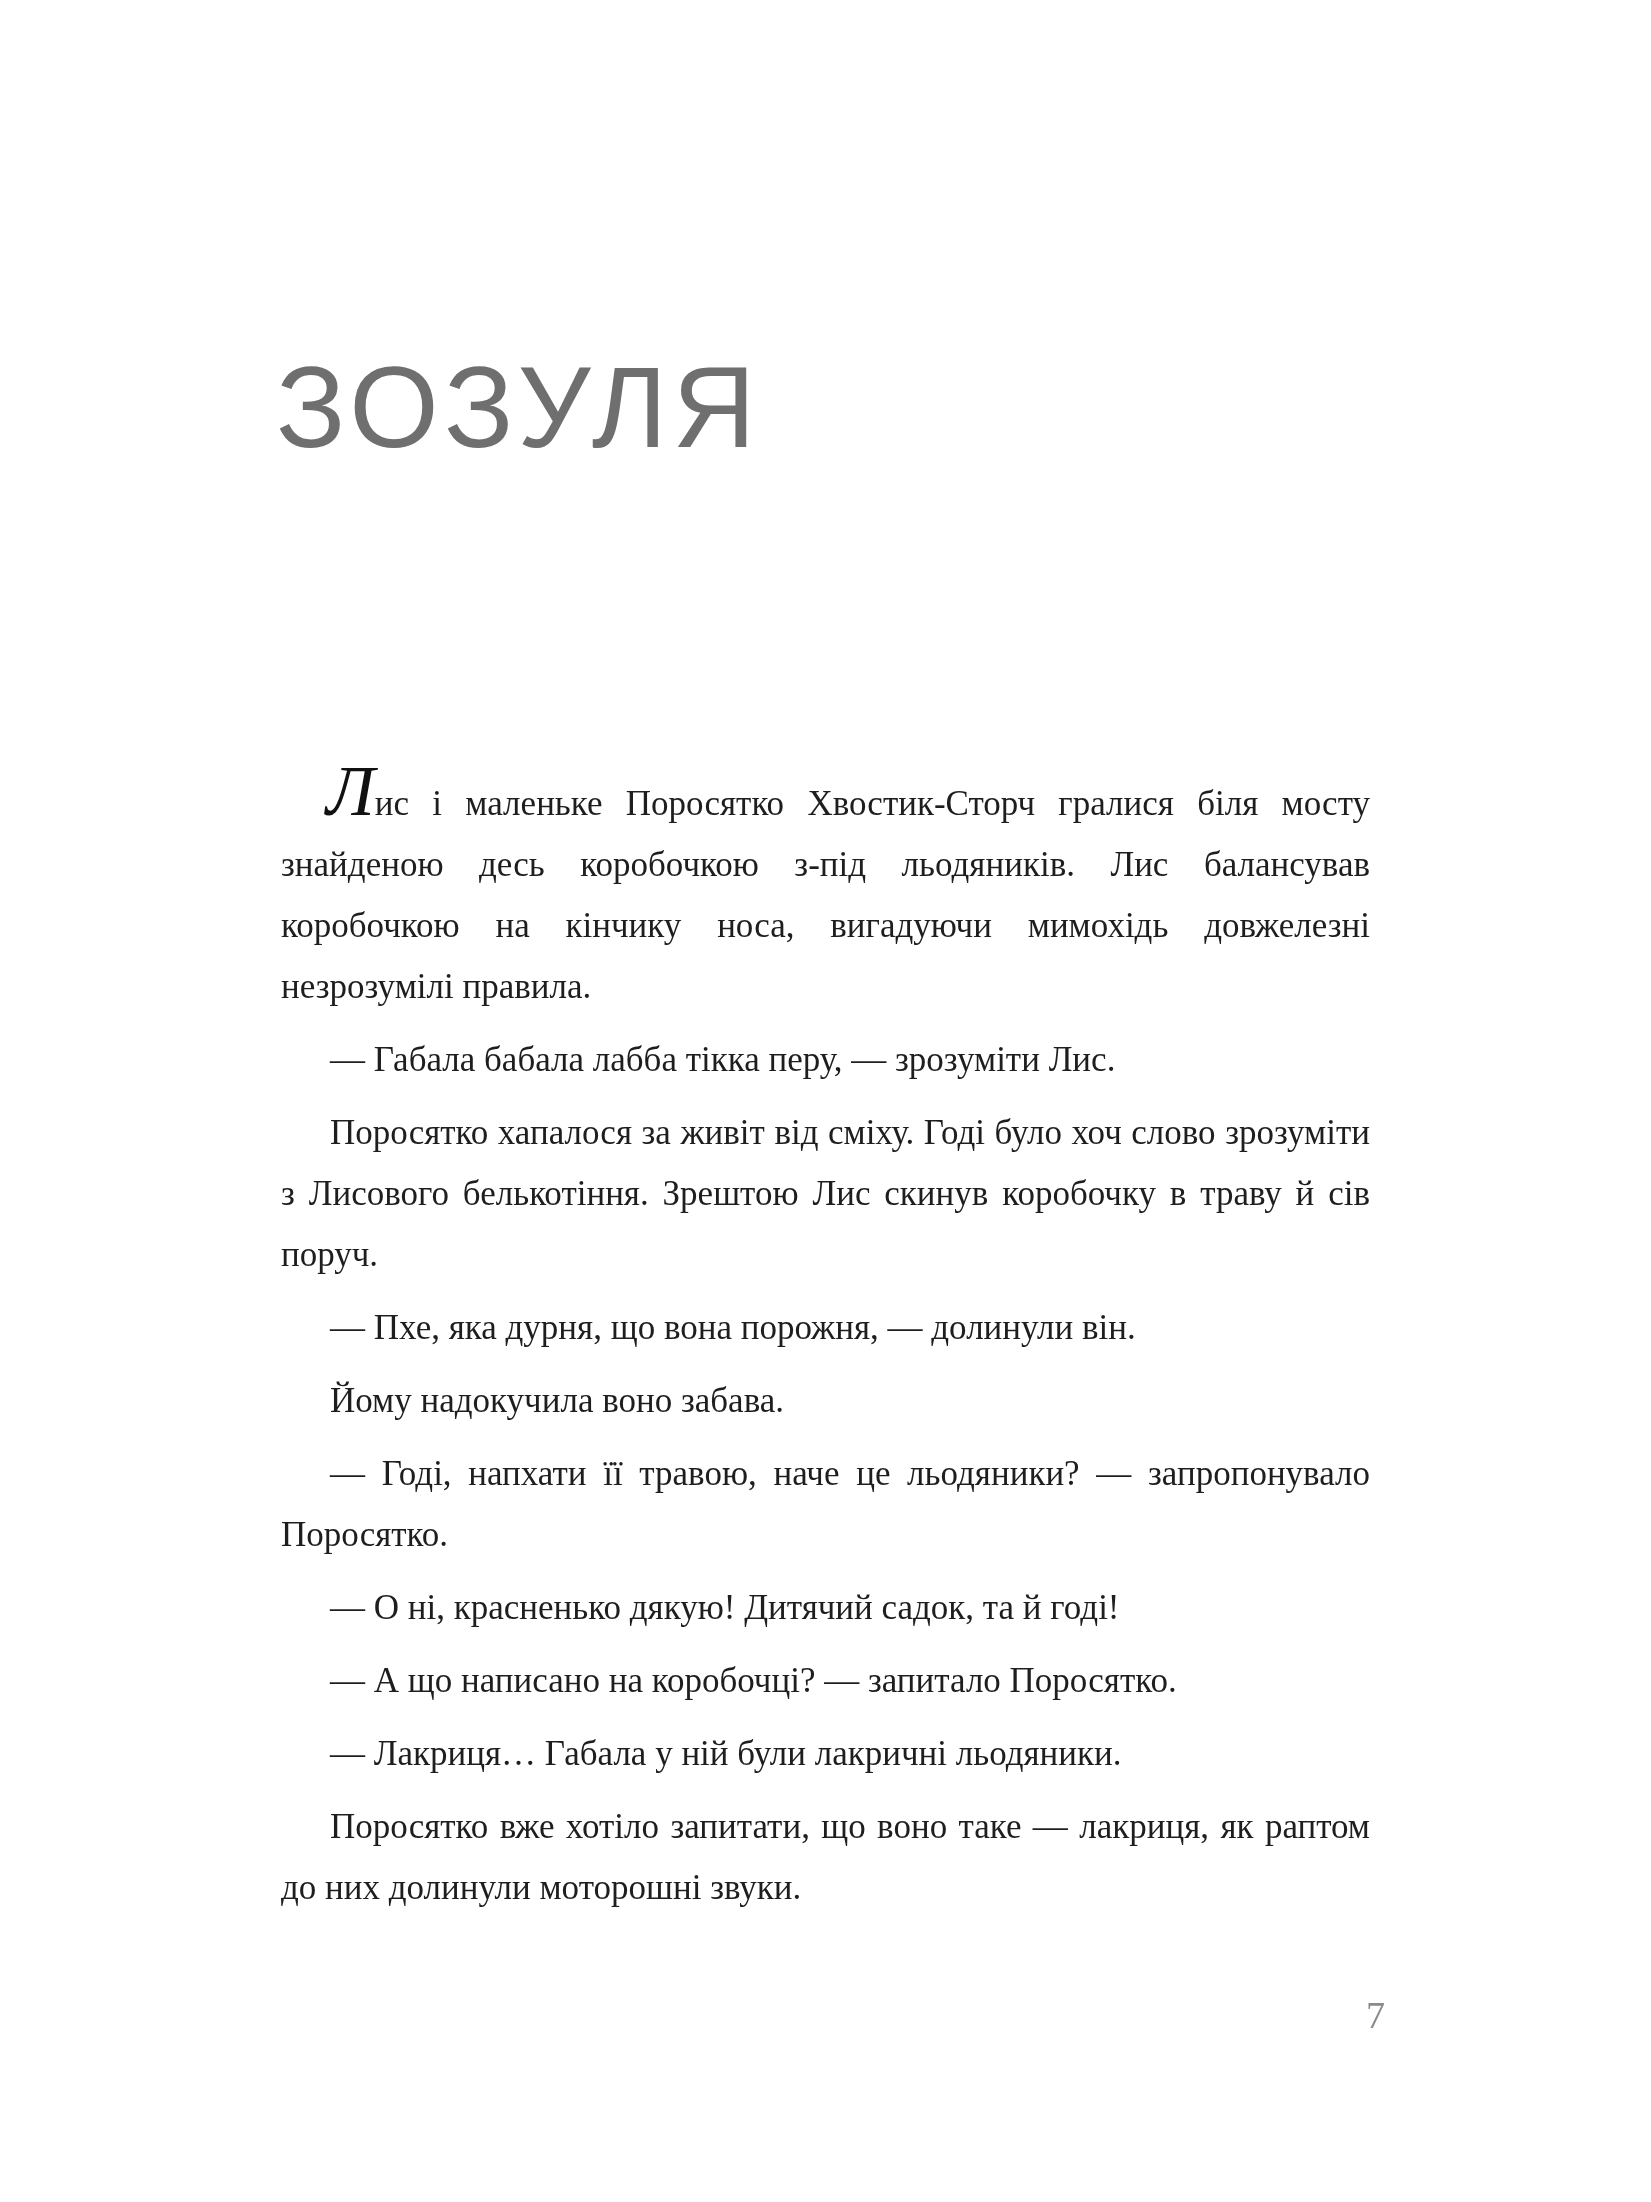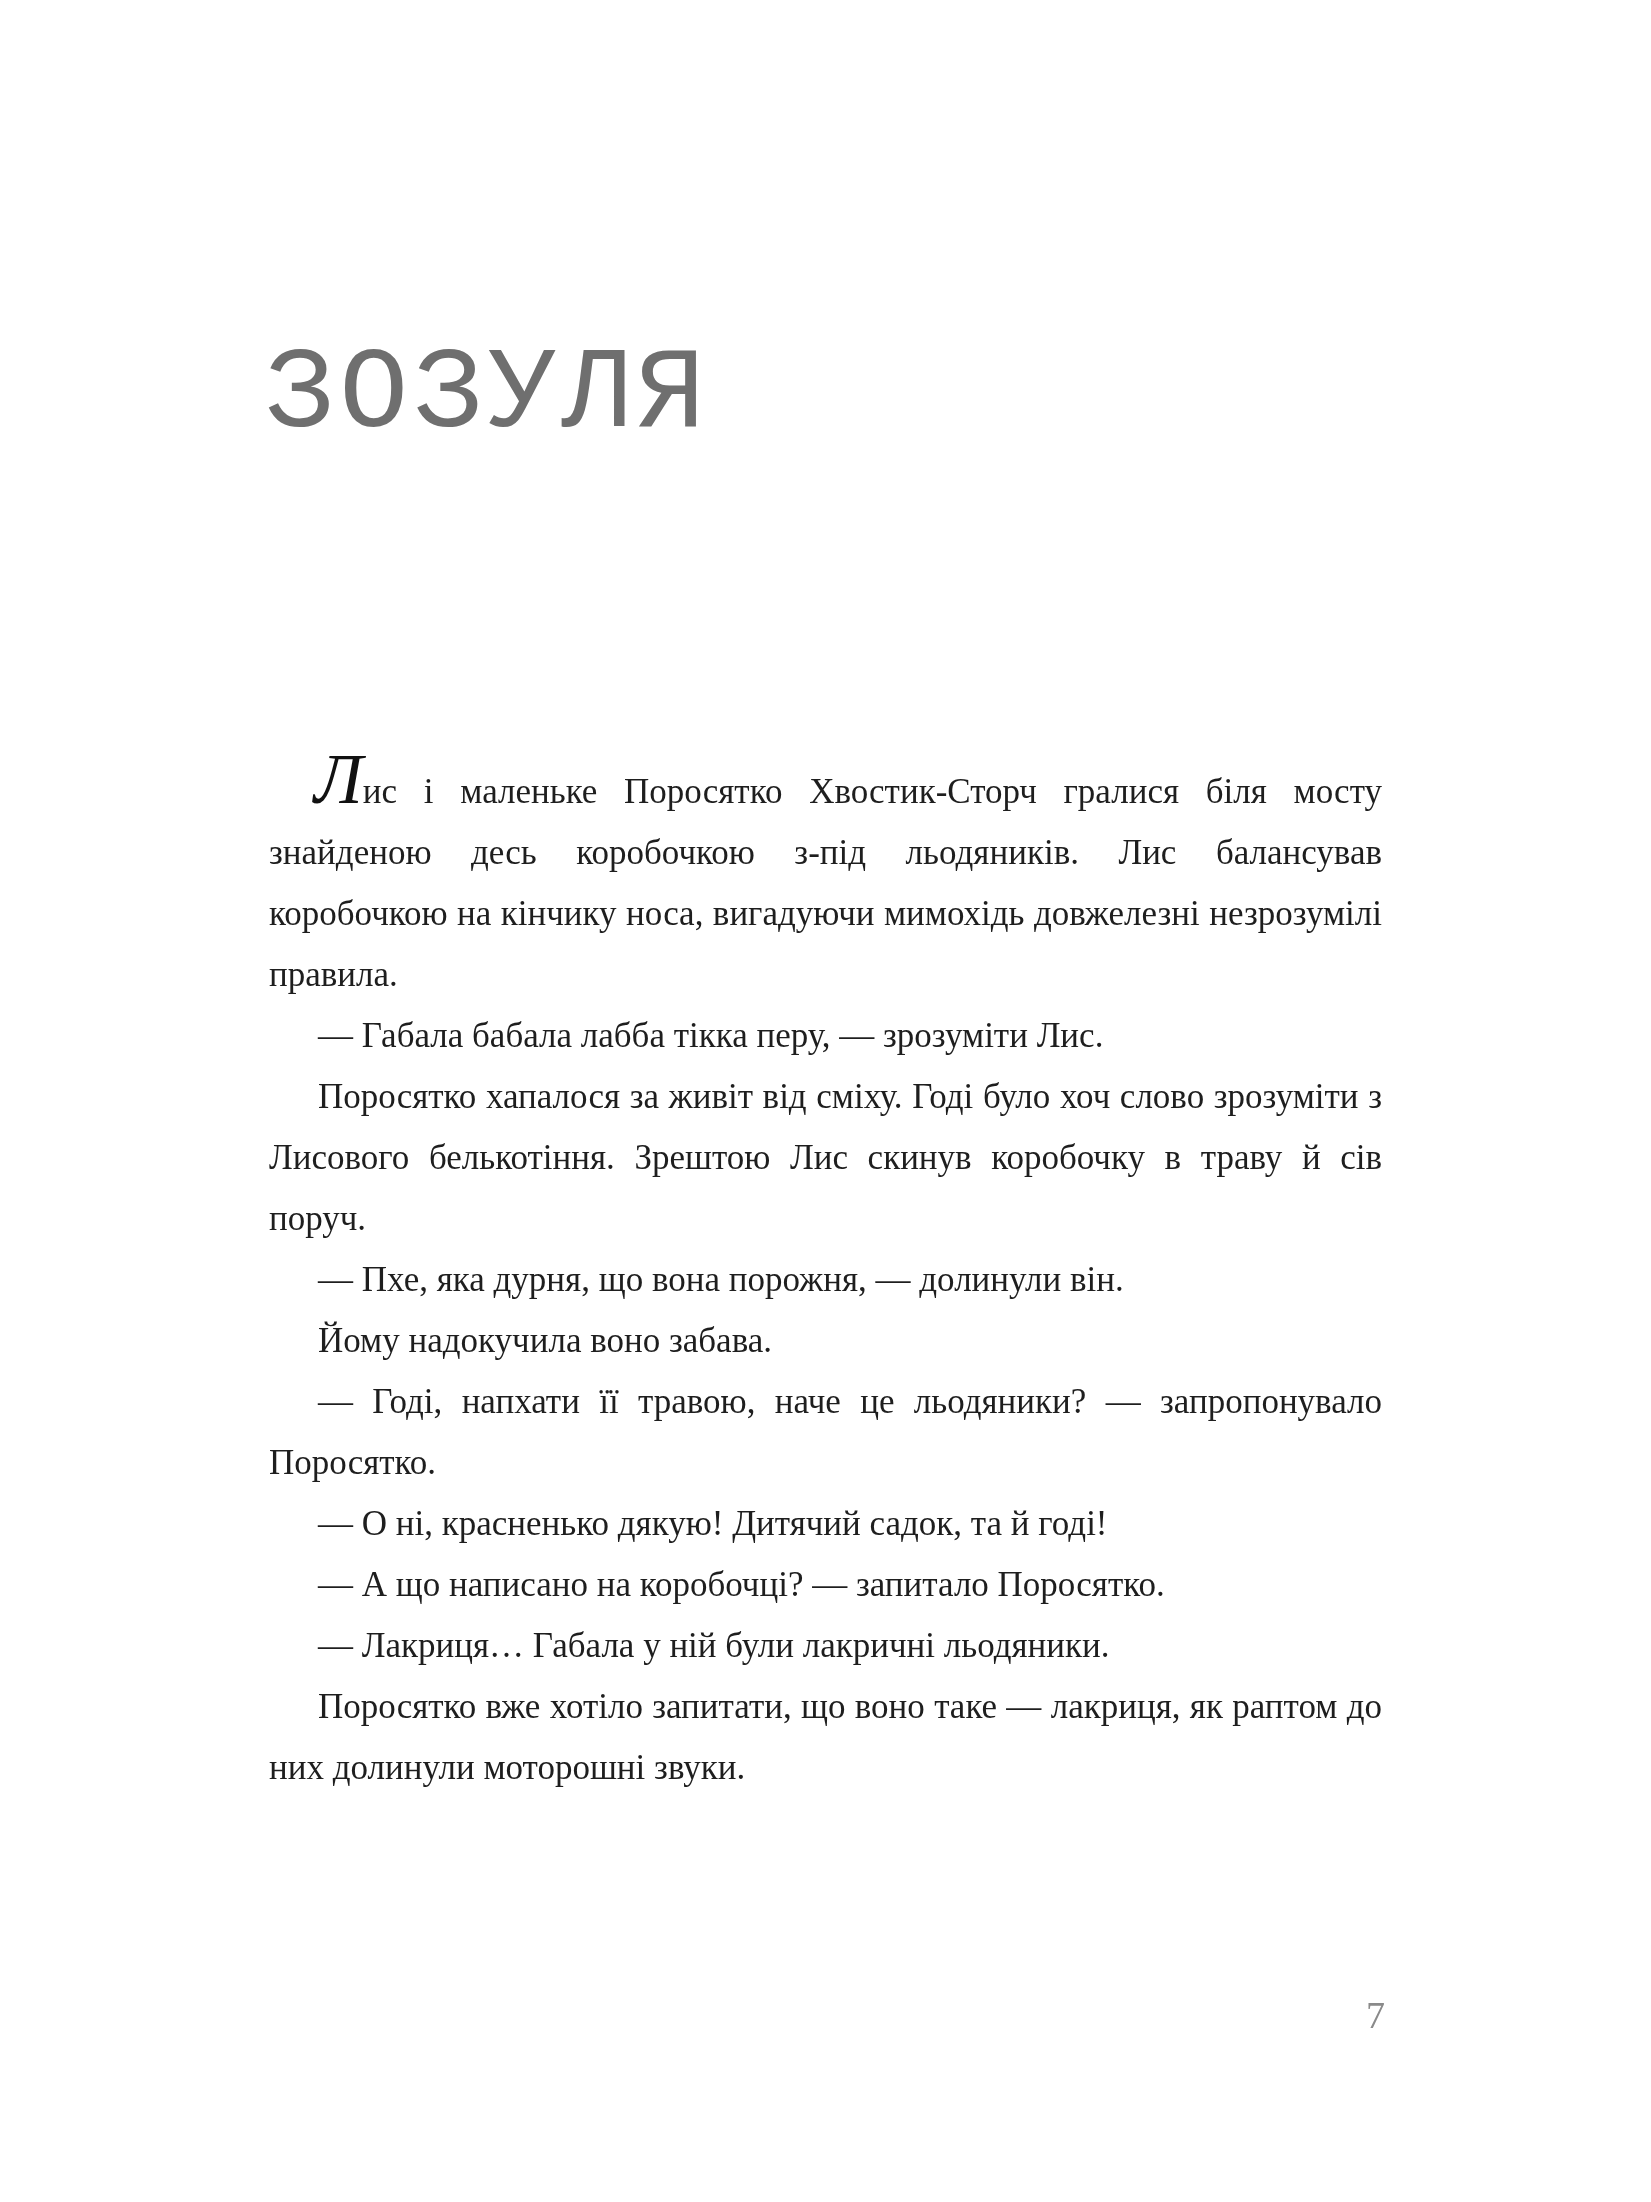--- a/index.html
+++ b/index.html
@@ -19,40 +19,40 @@
       position: absolute;
       left: 0; top: 0;
       width: 1652px;
       height: 2203px;
       background: #ffffff;
     }
     .chapter-title {
       position: absolute;
       left: 265px;
       top: 327px;
-      margin: 0;
-      font-family: Liberation Mono, monospace;
+      margin: 11px;
+      font-family: Liberation Sans, sans-serif;
       font-weight: normal;
       font-size: 115px;
       line-height: 138px;
       letter-spacing: 5.2px;
       color: #6f6f6f;
       text-transform: uppercase;
     }
     .body-text {
       position: absolute;
       left: 269px;
       top: 761px;
       width: 1113px;
       font-size: 35px;
       line-height: 61px;
       color: #1e1e1e;
     }
     .body-text p {
-      margin: 0;
+      margin: 12px;
       text-align: justify;
       text-align-last: left;
       text-indent: 49px;
       hyphens: manual;
     }
     .body-text p.first {
       text-indent: 0;
     }
     .drop-cap {
       font-size: 72px;

